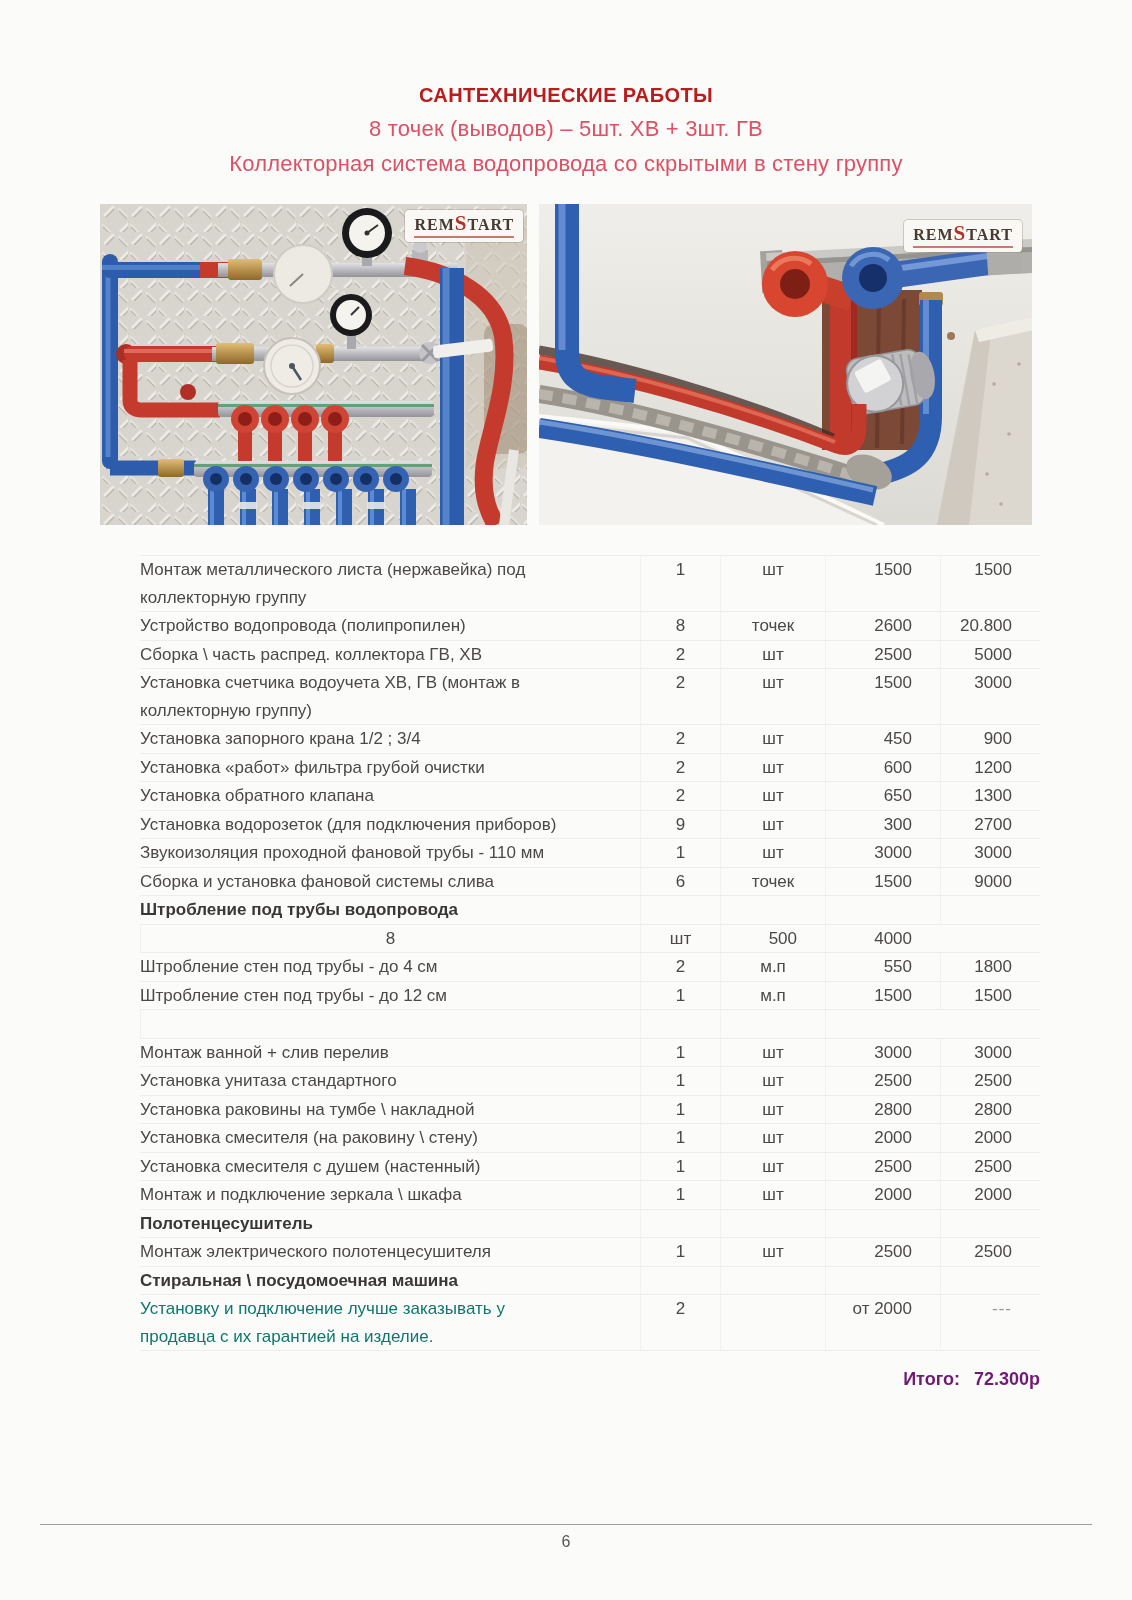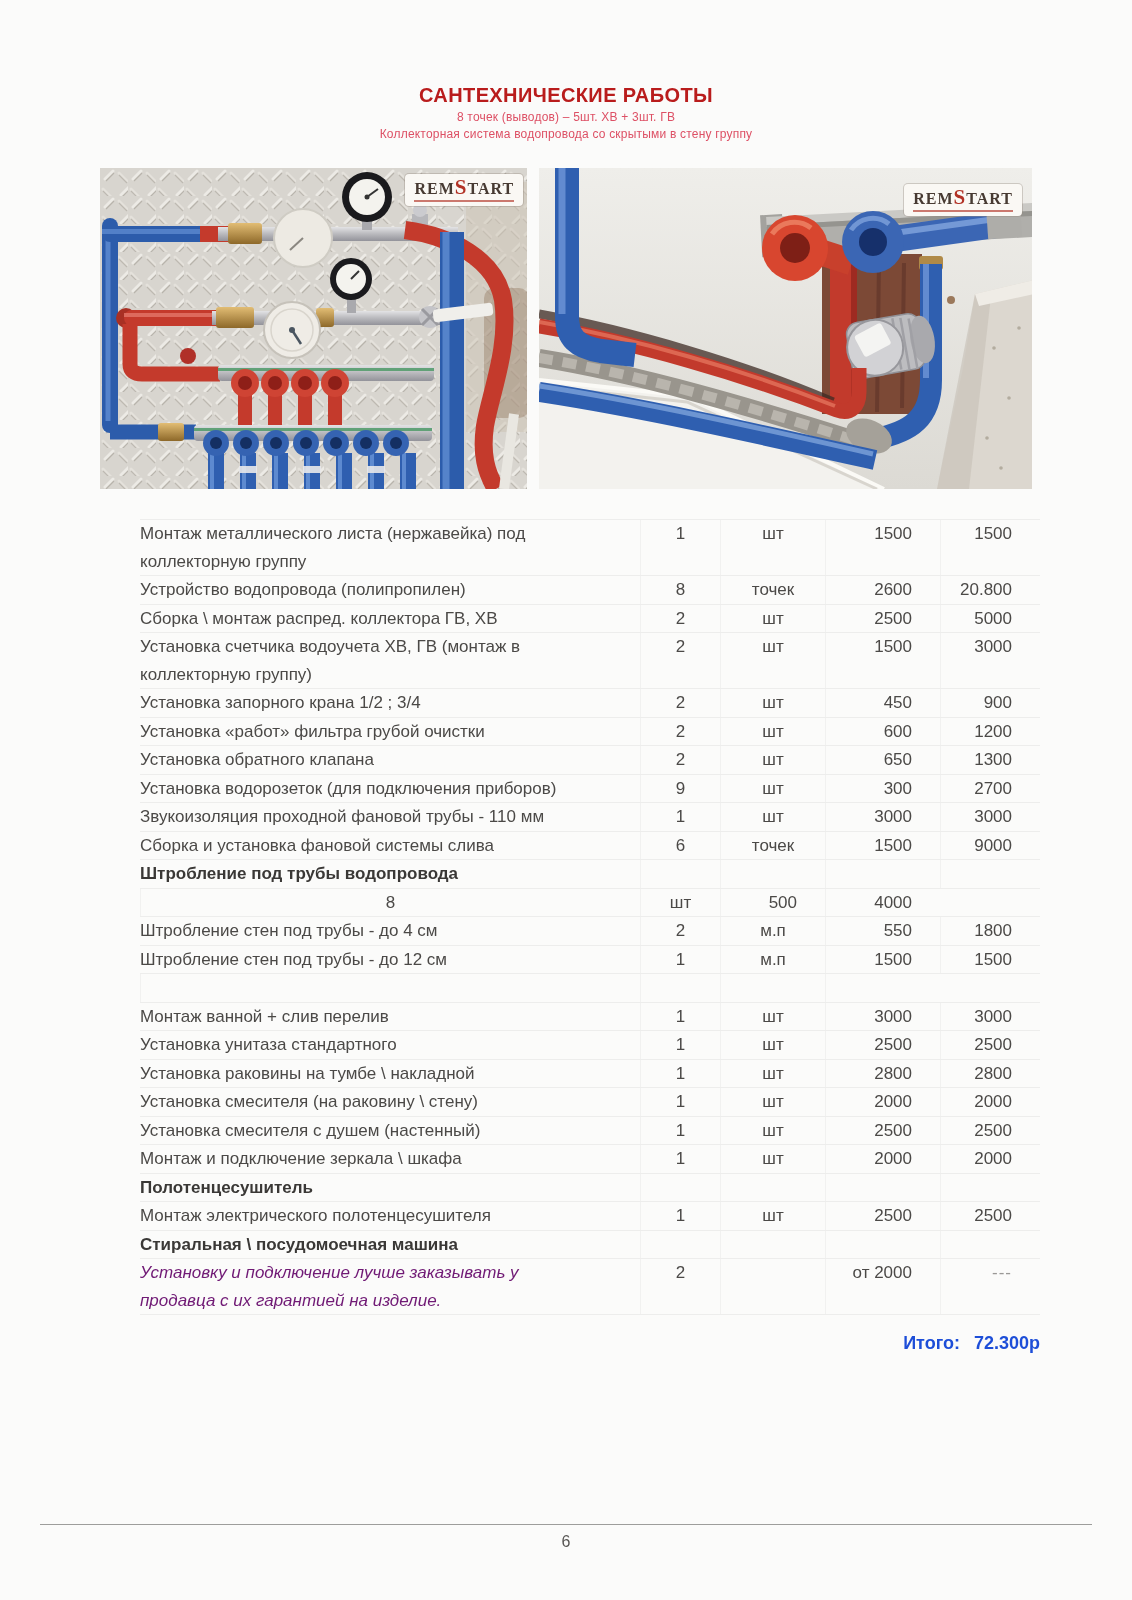--- a/index.html
+++ b/index.html
@@ -9,21 +9,21 @@
     font-family:"Liberation Sans", sans-serif;
     color:#4b4947;
     position:relative;
     overflow:hidden;
   }
   .page { position:absolute; inset:0; }
 
   
   .doc-header { margin-top:84px; text-align:center; }
   .doc-title { font-size:20px; font-weight:bold; color:#b91c1c; letter-spacing:.4px; }
-  .doc-sub { font-size:12px; color:#dd5065; margin-top:3px; letter-spacing:.2px; }
+  .doc-sub { font-size:22px; color:#dd5065; margin-top:9px; letter-spacing:.2px; }
 
   
   .photos { display:flex; gap:12px; margin:27px 0 0 100px; width:932px; height:321px; }
   .photo { position:relative; overflow:hidden; background:#ddd; }
   .photo svg { display:block; }
   .photo-left { width:429px; }
   .photo-right { width:495px; }
 
   .logo-badge {
     position:absolute;
@@ -54,26 +54,26 @@
     border-bottom:1px solid rgba(120,120,120,.10);
   }
   .cell { min-height:27.5px; }
   .c-desc { max-width:452px; }
   .c-qty  { text-align:center; }
   .c-unit { text-align:center; }
   .c-price{ text-align:right; padding-right:28px; }
   .c-total{ text-align:right; padding-right:28px; }
   .c-qty, .c-unit, .c-price, .c-total { align-self:stretch; border-left:1px solid rgba(120,120,120,.07); }
   .section .c-desc { font-weight:bold; color:#3a3836; }
-  .note .c-desc { color:#701a75; font-style:italic; max-width:435px; }
+  .note .c-desc { color:#0f766e; max-width:435px; }
   .note .c-total { color:#9a9896; letter-spacing:1px; }
 
   .total-line {
     width:900px; margin:18px 0 0 140px;
-    text-align:right; font-weight:bold; font-size:18px; color:#1d4ed8;
+    text-align:right; font-weight:bold; font-size:18px; color:#701a75;
   }
   .total-line .tv { margin-left:14px; }
 
   
   .footer-rule { position:absolute; left:40px; right:40px; top:1524px; border-top:1.5px solid #9d9d9b; }
   .page-num { position:absolute; top:1533px; left:0; width:100%; text-align:center; font-size:16px; color:#585654; }
 </style>
 </head>
 <body>
 
@@ -344,21 +344,21 @@
         <div class="cell c-total">1500</div>
       </div>
       <div class="trow">
         <div class="cell c-desc">Устройство водопровода (полипропилен)</div>
         <div class="cell c-qty">8</div>
         <div class="cell c-unit">точек</div>
         <div class="cell c-price">2600</div>
         <div class="cell c-total">20.800</div>
       </div>
       <div class="trow">
-        <div class="cell c-desc">Сборка \ монтаж распред.  коллектора ГВ, ХВ</div>
+        <div class="cell c-desc">Сборка \ часть распред.  коллектора ГВ, ХВ</div>
         <div class="cell c-qty">2</div>
         <div class="cell c-unit">шт</div>
         <div class="cell c-price">2500</div>
         <div class="cell c-total">5000</div>
       </div>
       <div class="trow">
         <div class="cell c-desc">Установка счетчика водоучета ХВ, ГВ (монтаж в коллекторную группу)</div>
         <div class="cell c-qty">2</div>
         <div class="cell c-unit">шт</div>
         <div class="cell c-price">1500</div>

